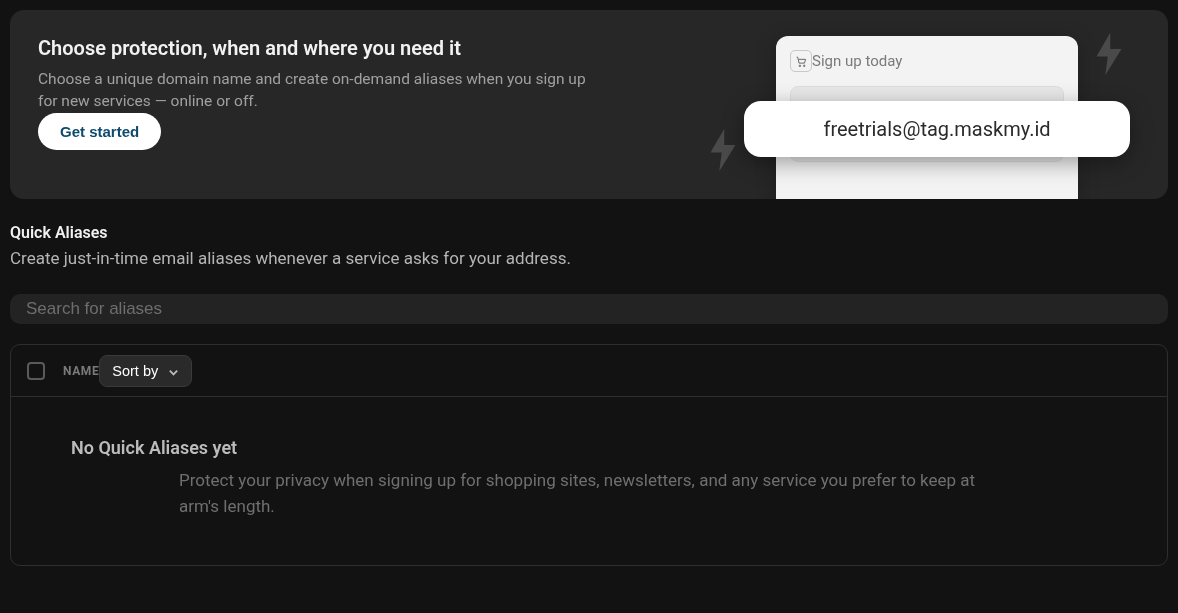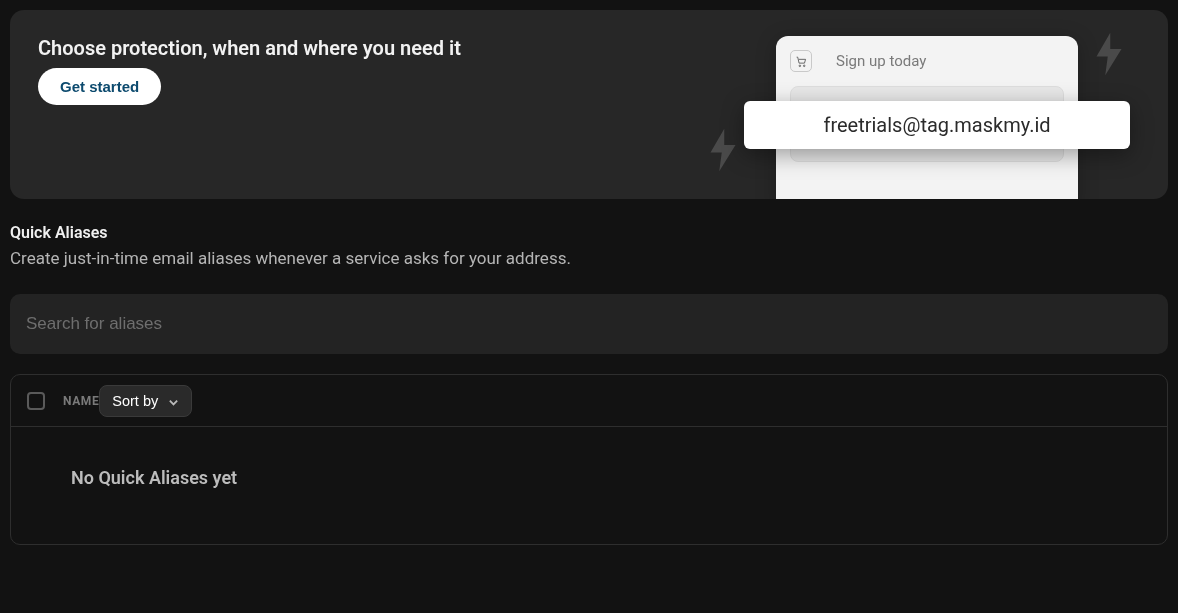--- a/index.html
+++ b/index.html
@@ -54,21 +54,21 @@
     width: 302px;
     height: 170px;
     background: #f3f3f3;
     border-radius: 12px 12px 0 0;
     padding: 14px 14px 0 14px;
     box-shadow: 0 4px 20px rgba(0,0,0,0.25);
   }
   .illus-row1 {
     display: flex;
     align-items: center;
-    gap: 24px;
+    gap: 0;
     margin-bottom: 14px;
   }
   .illus-icon-box {
     width: 22px;
     height: 22px;
     border: 1px solid #c9c9c9;
     border-radius: 5px;
     display: flex;
     align-items: center;
     justify-content: center;
@@ -83,22 +83,22 @@
     height: 76px;
     border-radius: 8px;
     border: 1px solid #ddd;
   }
   .illus-email-pop {
     position: absolute;
     top: 65px;
     left: -32px;
     right: -52px;
     background: #ffffff;
-    border-radius: 6px;
-    height: 48px;
+    border-radius: 17px;
+    height: 56px;
     display: flex;
     align-items: center;
     justify-content: center;
     font-size: 20px;
     color: #2b2b2b;
     box-shadow: 0 6px 22px rgba(0,0,0,0.35);
   }
 
   .bolt {
     position: absolute;
@@ -121,21 +121,21 @@
     margin-top: 6px;
     font-size: 17px;
     color: #b5b5b5;
   }
 
   
   .search-wrap {
     margin-top: 26px;
     background: #232323;
     border-radius: 10px;
-    height: 60px;
+    height: 30px;
     display: flex;
     align-items: center;
     padding: 0 16px;
   }
   .search-input {
     background: transparent;
     border: none;
     outline: none;
     width: 100%;
     font-size: 17px;
@@ -206,20 +206,21 @@
     color: #6f6f6f;
     max-width: 820px;
     margin: 0 auto;
   }
 </style>
 </head>
 <body>
 
 <div class="hero">
   <div class="hero-title">Choose protection, when and where you need it</div>
+  <div class="hero-sub">Choose a unique domain name and create on-demand aliases when you sign up for new services — online or off.</div>
   <button class="hero-btn">
     <span>Get started</span>
   </button>
 
   <span class="bolt b1">
     <svg viewBox="0 0 24 34">
         <path d="M13 0 L2 19 H11 L9 34 L22 13 H13 Z"></path>
       </svg>
   </span>
   <span class="bolt b2">
@@ -263,14 +264,15 @@
       <span>Sort by</span>
       <span class="chev">
         <svg viewBox="0 0 12 12">
             <path d="M2 4 L6 8 L10 4"></path>
           </svg>
       </span>
     </button>
   </div>
   <div class="empty">
     <div class="empty-title">No Quick Aliases yet</div>
+    <div class="empty-sub">Protect your privacy when signing up for shopping sites, newsletters, and any service you prefer to keep at arm's length.</div>
   </div>
 </div>
 
 </body></html>

